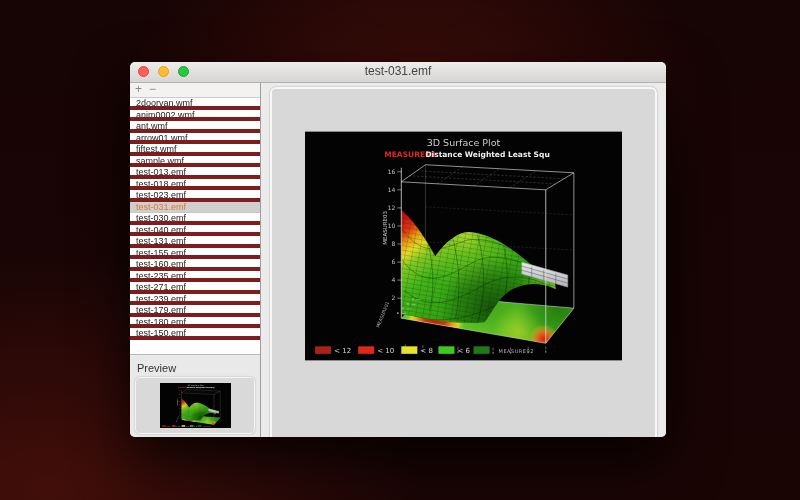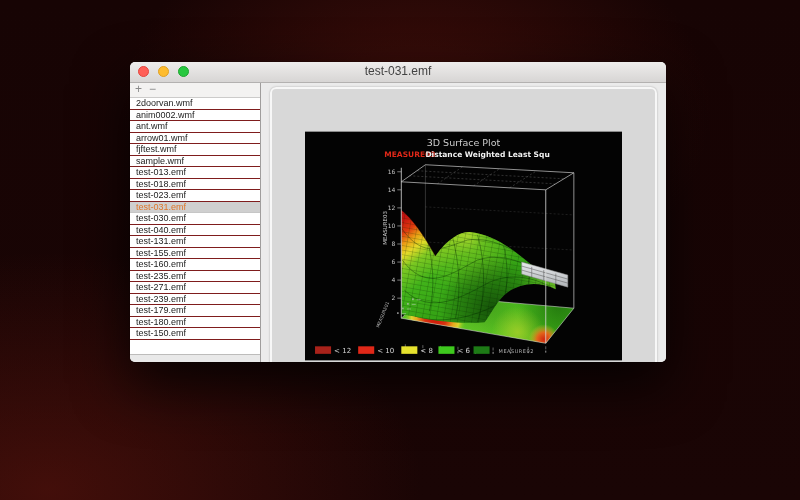--- a/index.html
+++ b/index.html
@@ -2,42 +2,42 @@
 <html><head>
 <meta charset="utf-8">
 <style>
   html,body{margin:0;padding:0;width:800px;height:500px;overflow:hidden;
     font-family:"Liberation Sans",sans-serif;}
   .desktop{position:relative;width:800px;height:500px;
     background:
       radial-gradient(420px 300px at 52% 22%, rgba(96,22,14,.55), rgba(40,8,6,0) 70%),
       radial-gradient(520px 330px at 6% 98%, rgba(116,26,16,.45), rgba(40,8,6,0) 72%),
       linear-gradient(#170404,#1a0505);}
-  .window{position:absolute;left:130px;top:62px;width:536px;height:300px;
+  .window{position:absolute;left:130px;top:62px;width:536px;height:375px;
     border-radius:5px;background:#e9e9e9;
     box-shadow:0 22px 55px rgba(0,0,0,.8),0 0 1px rgba(0,0,0,.9);
     display:flex;flex-direction:column;overflow:hidden;}
   .titlebar{height:20px;flex:none;position:relative;
     background:linear-gradient(#eeedec,#d7d5d4);
     border-bottom:1px solid #b3b1b0;border-radius:5px 5px 0 0;}
   .traffic{position:absolute;left:8px;top:4px;display:flex;}
   .tl{width:11px;height:11px;border-radius:50%;margin-right:9px;box-sizing:border-box;}
   .tl.red{background:#ff5f57;border:1px solid #e2453e;}
   .tl.yel{background:#febc2e;border:1px solid #dfa023;}
   .tl.grn{background:#28c840;border:1px solid #1fa52f;}
   .wtitle{text-align:center;font-size:12px;line-height:19px;color:#434343;}
   .main{flex:1;display:flex;min-height:0;}
   .sidebar{width:130px;flex:none;background:#e9e9e9;border-right:1px solid #9f9d9c;
     display:flex;flex-direction:column;}
   .listbar{height:14px;flex:none;background:#f3f2f1;border-bottom:1px solid #cccbca;
     color:#8a8a8a;font-size:12px;line-height:13px;padding-left:5px;display:flex;gap:7px;}
   .listbar span{cursor:default;}
   .filelist{height:256px;flex:none;background:#ffffff;border-bottom:1px solid #bdbcbb;overflow:hidden;}
   .row{height:11.5px;box-sizing:border-box;font-size:9px;line-height:10.5px;
-    padding-left:6px;color:#1c1c1c;border-bottom:1px solid #7f1d1d;white-space:nowrap;overflow:hidden;}
+    padding-left:6px;color:#1c1c1c;border-bottom:4px solid #7f1d1d;white-space:nowrap;overflow:hidden;}
   .row.sel{border-bottom:1px solid #c6c6c6;}
   .previewpanel{flex:1;}
   .preview-label{margin:8px 0 3px 7px;font-size:11px;line-height:11px;color:#333;}
   .preview-well{margin:0 5px;height:55px;background:#d9d9d9;border:1px solid #f4f4f4;
     border-radius:5px;box-shadow:0 0 2px rgba(0,0,0,.25);
     display:flex;align-items:center;justify-content:center;}
   .thumb{display:block;}
   .content{flex:1;background:#ebebeb;display:flex;flex-direction:column;min-width:0;}
   .inner-panel{margin:4px 9px 0;height:324px;flex:none;background:#d8d8d8;
     border:2px solid #f7f7f7;border-radius:6px;box-shadow:0 0 2px rgba(0,0,0,.3);
@@ -83,20 +83,28 @@
             <div class="row">test-131.emf</div>
             <div class="row">test-155.emf</div>
             <div class="row">test-160.emf</div>
             <div class="row">test-235.emf</div>
             <div class="row">test-271.emf</div>
             <div class="row">test-239.emf</div>
             <div class="row">test-179.emf</div>
             <div class="row">test-180.emf</div>
             <div class="row">test-150.emf</div>
           </div>
+        <div class="previewpanel">
+          <div class="preview-label">Preview</div>
+          <div class="preview-well">
+            <svg class="thumb" width="71" height="45" viewBox="0 0 316 228" preserveAspectRatio="none">
+              <use href="#plot-group"></use>
+            </svg>
+          </div>
+        </div>
       </div>
 
       <div class="content">
         <div class="inner-panel">
 
           <svg class="plot" width="317" height="230" viewBox="0 0 316 228">
             <defs>
               <linearGradient id="surfGrad" gradientUnits="userSpaceOnUse" x1="100" y1="85" x2="175" y2="195">
                 <stop offset="0" stop-color="#c61210"></stop>
                   <stop offset=".09" stop-color="#df3a0e"></stop>

